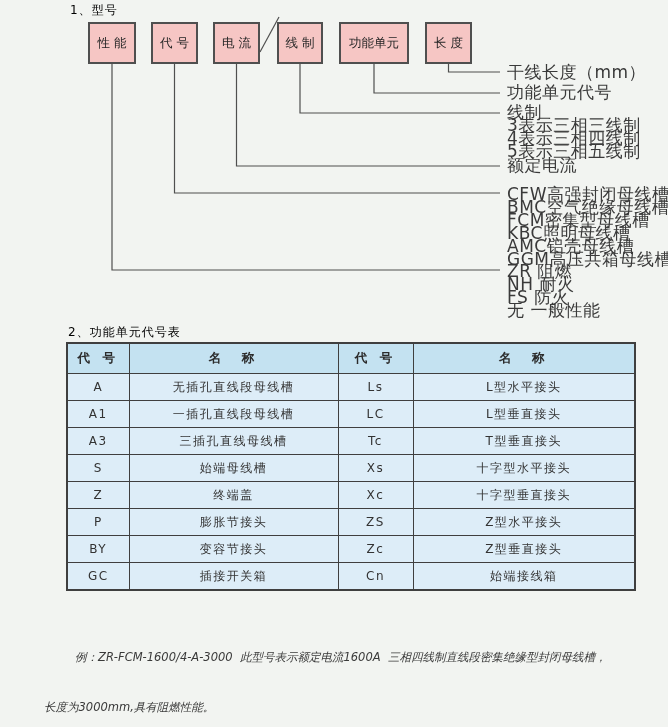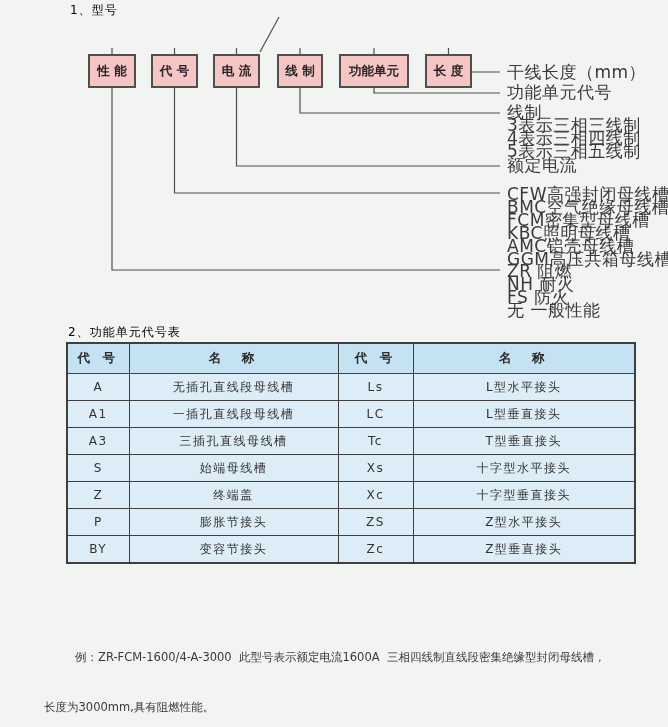--- a/index.html
+++ b/index.html
@@ -23,32 +23,31 @@
     letter-spacing: 1px;
     white-space: pre;
   }
   #sec1-title { left: 70px; top: 2px; }
   #sec2-title { left: 68px; top: 324px; }
 
   
   .mbox {
     position: absolute;
     top: 22px;
-    height: 34px;
+    height: 42px;
     box-sizing: border-box;
     background: #f6c6c4;
     border: 2px solid #4f4f4f;
     display: flex;
     align-items: center;
     justify-content: center;
     font-size: 12.5px;
-    font-weight: bold;
+    font-weight: normal;
     color: #262626;
     white-space: pre;
-    margin-top: 32px;
   }
   #box-performance   { left: 88px;  width: 48px; }
   #box-code          { left: 151px; width: 47px; }
   #box-current       { left: 213px; width: 47px; }
   #box-wires         { left: 277px; width: 46px; }
   #box-function-unit { left: 339px; width: 70px; }
   #box-length        { left: 425px; width: 47px; }
 
   #connector-svg {
     position: absolute;
@@ -104,21 +103,21 @@
   #examples {
     position: absolute;
     left: 44px;
     top: 616px;
     width: 606px;
     font-size: 11.5px;
     line-height: 16.5px;
     color: #3a3a3a;
     white-space: pre-wrap;
   }
-  .ex-line { min-height: 16.5px; }
+  .ex-line { min-height: 16.5px; font-style: italic; }
   .ex-indent { padding-left: 31px; }
 </style>
 </head>
 <body>
 
 <div class="page">
 
   <div id="sec1-title" class="sec-title">1、型号</div>
 
   <svg id="connector-svg" viewBox="0 0 668 330" xmlns="http://www.w3.org/2000/svg">
@@ -209,20 +208,26 @@
         <td>膨胀节接头</td>
         <td>ZS</td>
         <td>Z型水平接头</td>
       </tr>
       <tr>
         <td>BY</td>
         <td>变容节接头</td>
         <td>Zc</td>
         <td>Z型垂直接头</td>
       </tr>
+      <tr>
+        <td>GC</td>
+        <td>插接开关箱</td>
+        <td>Cn</td>
+        <td>始端接线箱</td>
+      </tr>
     </tbody>
   </table>
 
   <div id="examples">
     <div class="ex-line ex-indent">例：ZR-FCM-1600/4-A-3000  此型号表示额定电流1600A  三相四线制直线段密集绝缘型封闭母线槽，</div>
     <div class="ex-line">长度为3000mm,具有阻燃性能。</div>
     
     
     
     

